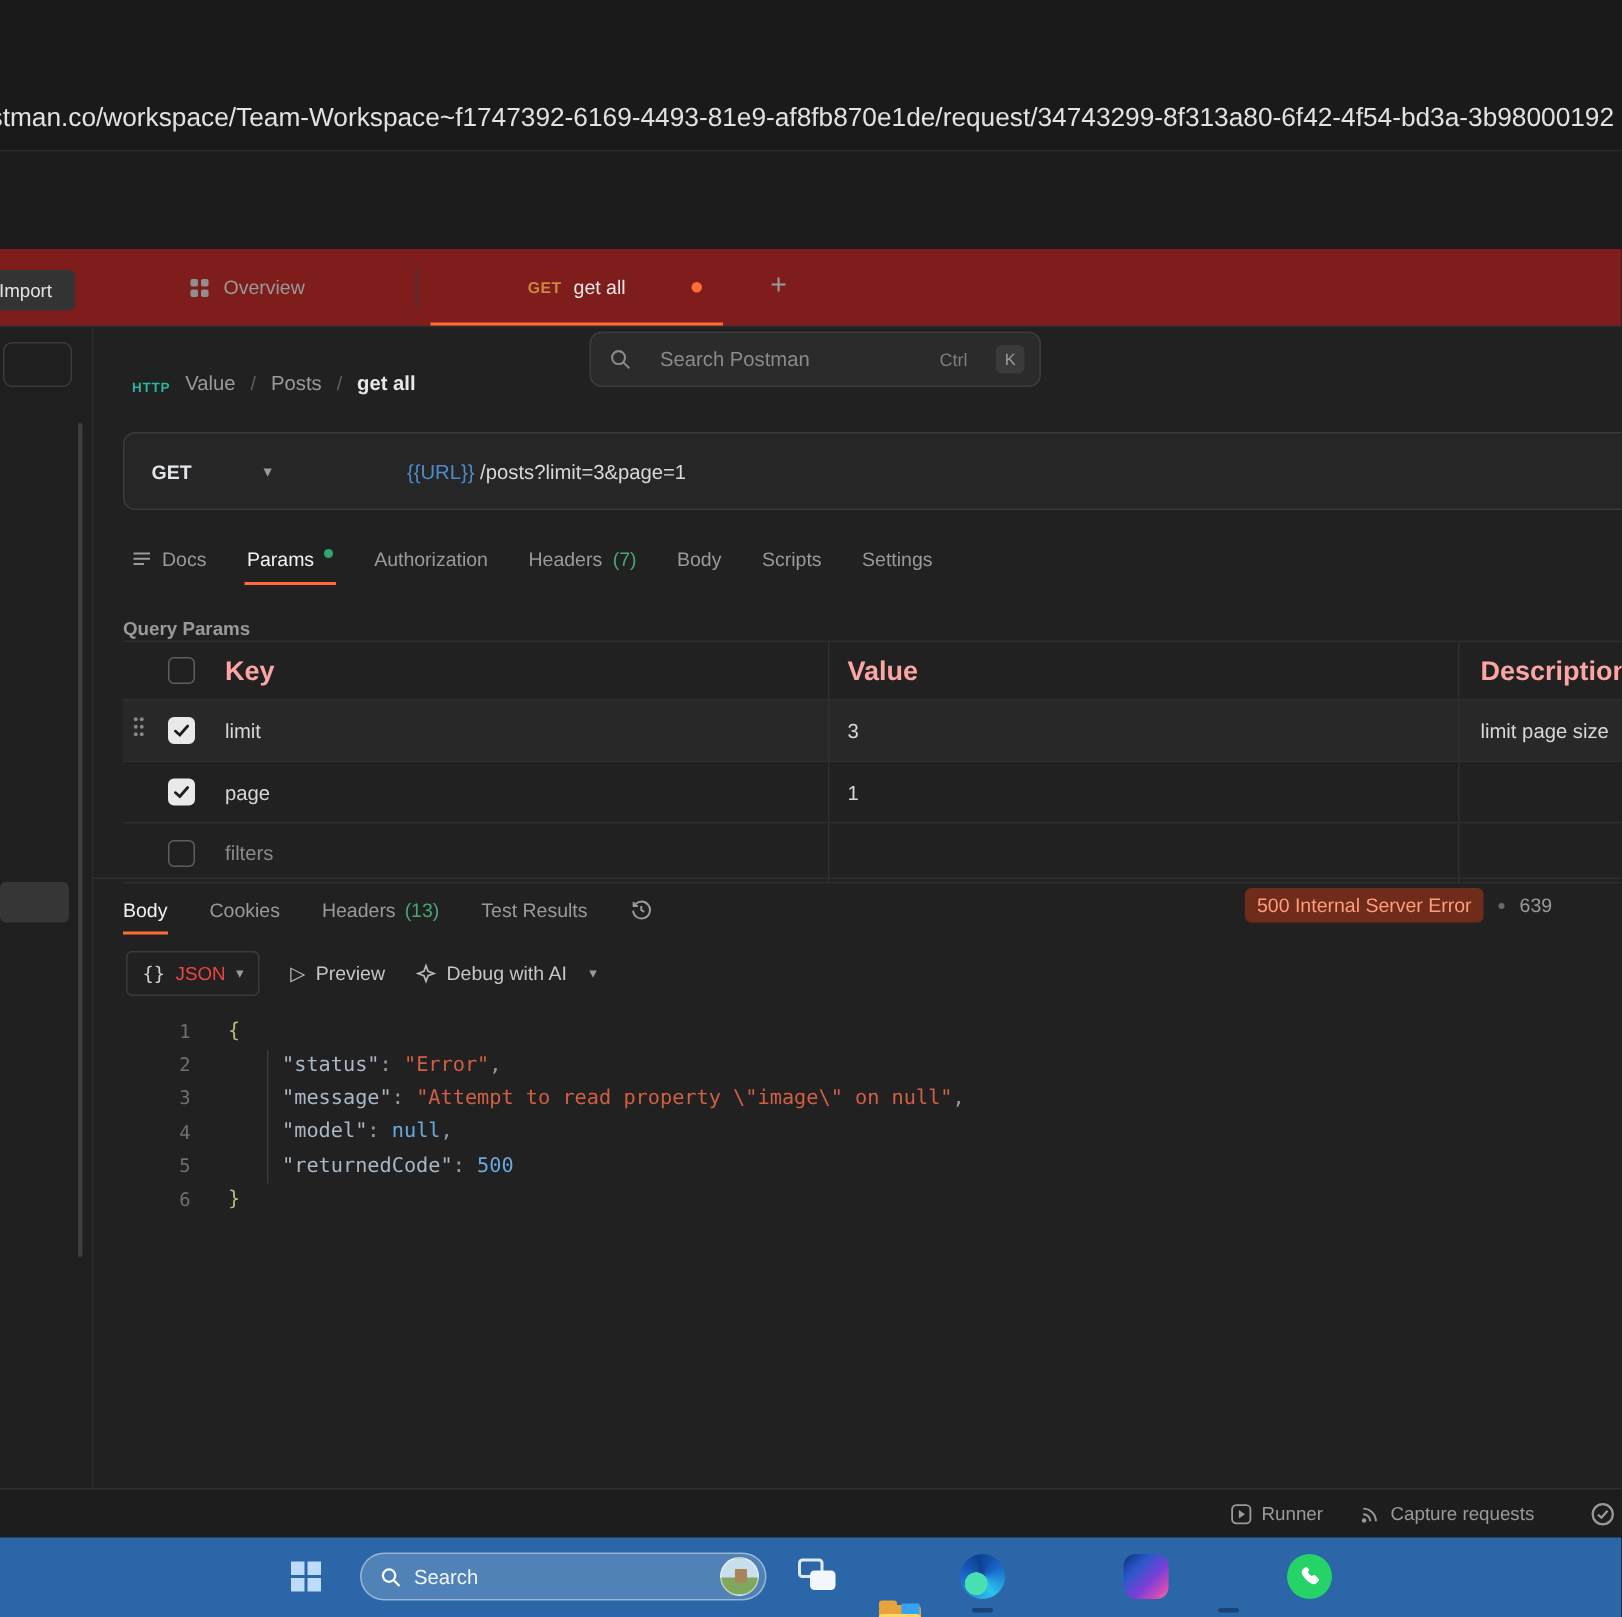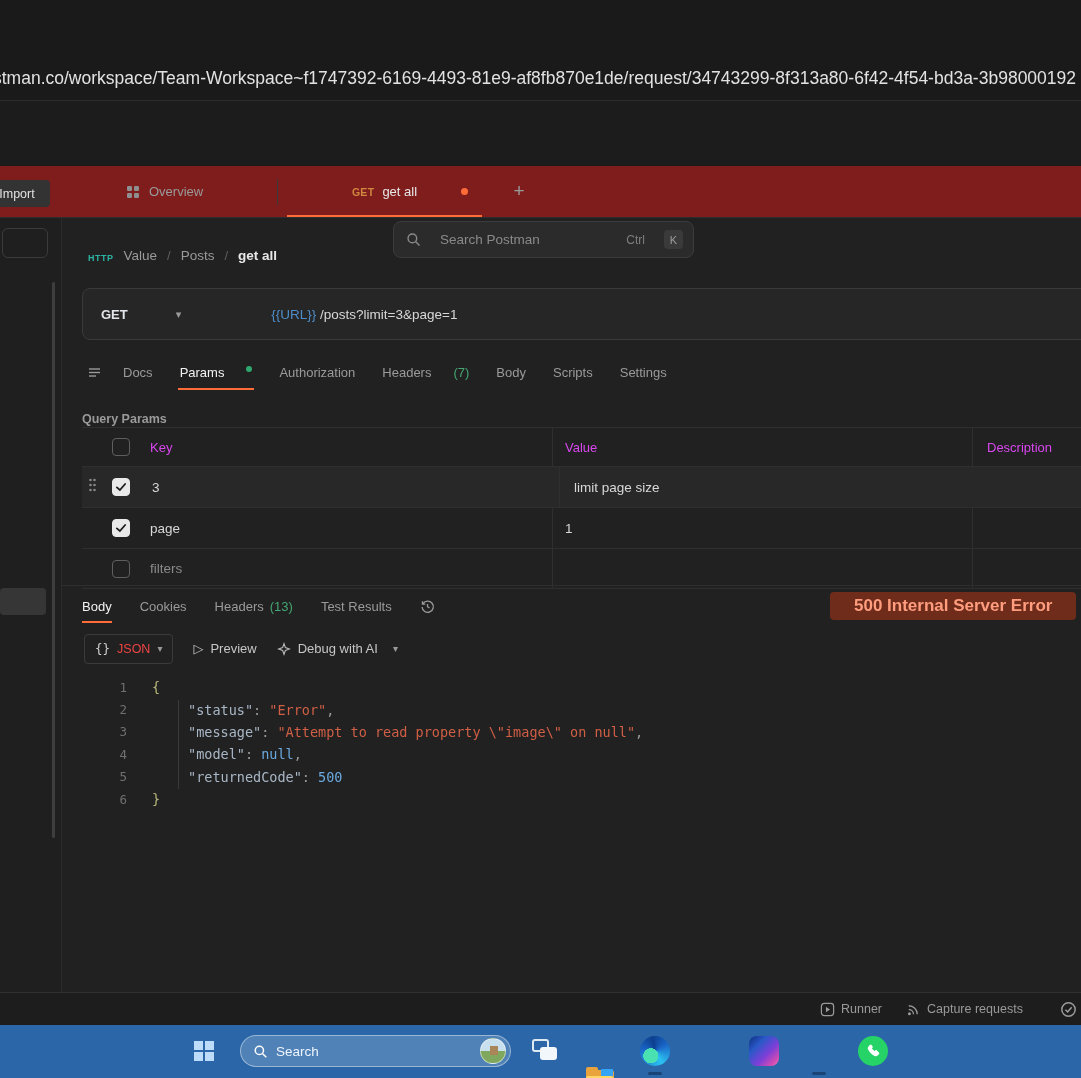--- a/index.html
+++ b/index.html
@@ -74,21 +74,21 @@
     display:flex; align-items:center; }
   #req-method { margin-left:18px; font-size:13px; font-weight:700; color:#e2e6ea; }
   #req-method-chevron { margin-left:48px; font-size:11px; color:#9a9a9a; }
   #req-url { margin-left:50px; font-size:13.5px; white-space:nowrap; }
   #req-url .url-var { color:var(--url-variable-blue,#4e8cc9);margin-left:40px; }
   #req-url .url-path { color:#d8d8d8; }
 
   
   #request-tabs { position:absolute; left:88px; top:355px; height:35px;
     display:flex; align-items:stretch; gap:27px; }
-  .rtab { position:relative; display:flex; align-items:center; gap:22px;
+  .rtab { position:relative; display:flex; align-items:center; gap:7px;
     font-size:13px; color:#9a9a9a; cursor:pointer; }
   .rtab.active { color:#f2f2f2; }
   .rtab.active .rtab-underline { position:absolute; left:-2px; right:-2px; bottom:0; height:2px;
     background:var(--accent-orange,#ff6c37); }
   .green-dot { width:6px; height:6px; border-radius:50%; background:var(--params-dot-green,#2ea86e);
     margin-top:-8px; }
   .count { color:var(--count-green,#46a673); }
 
   #qp-label { position:absolute; left:82px; top:412px; font-size:12.5px; font-weight:700; color:#9a9a9a; }
 
@@ -104,34 +104,34 @@
     display:flex; align-items:center; justify-content:center; cursor:pointer; flex-shrink:0; }
   .checkbox svg { display:none; }
   .checkbox.checked { background:#e9e9e9; border-color:#e9e9e9; }
   .checkbox.checked svg { display:block; }
   .col-key { width:413px; display:flex; align-items:center; padding-left:10px;
     border-right:1px solid #2f2f2f; font-size:13.5px; color:#d8d8d8; flex-shrink:0; }
   .col-val { width:420px; display:flex; align-items:center; padding-left:12px;
     border-right:1px solid #2f2f2f; font-size:13.5px; color:#d8d8d8; flex-shrink:0; }
   .col-desc { flex:1; display:flex; align-items:center; padding-left:14px;
     font-size:13.5px; color:#d8d8d8; overflow:hidden; white-space:nowrap; }
-  .qp-head .col-key, .qp-head .col-val, .qp-head .col-desc { font-size:13px; color:#d946ef; }
+  .qp-head .col-key, .qp-head .col-val, .qp-head .col-desc { font-size:18px; color:#fca5a5;font-weight:bold; }
   .prow.unchecked .cell-text { color:#8a8a8a; }
 
   
   #resp-divider { position:absolute; left:62px; top:585px; width:1019px; height:1px; background:#2e2e2e; }
   #resp-tabs { position:absolute; left:82px; top:589px; height:34px;
     display:flex; align-items:stretch; gap:28px; }
   .resp-tab { position:relative; display:flex; align-items:center; gap:6px;
     font-size:13px; color:#9a9a9a; cursor:pointer; }
   .resp-tab.active { color:#f2f2f2; }
   .resp-tab.active .rtab-underline { position:absolute; left:0; right:0; bottom:0; height:2px;
     background:var(--accent-orange,#ff6c37); }
   #resp-status { position:absolute; left:830px; top:592px; display:flex; align-items:center; gap:10px; }
-  #status-pill { padding:4px 24px; border-radius:4px; font-size:17px; font-weight:700;
+  #status-pill { padding:4px 8px; border-radius:4px; font-size:13px; font-weight:400;
     background:var(--status-error-bg,#6f2c1b); color:var(--status-error-text,#ff9d7e); white-space:nowrap; }
   .sep-dot { width:4px; height:4px; border-radius:50%; background:#6a6a6a; }
   #resp-time { font-size:13px; color:#9a9a9a; white-space:nowrap; }
 
   
   #viewer-toolbar { position:absolute; left:84px; top:633px; height:31px;
     display:flex; align-items:center; gap:20px; }
   #format-btn { height:30px; display:flex; align-items:center; gap:7px; padding:0 10px;
     border:1px solid #3b3b3b; border-radius:4px; cursor:pointer; }
   #format-btn .braces { font-size:12.5px; color:#d0d0d0; font-family:"DejaVu Sans Mono",monospace; }
@@ -338,20 +338,23 @@
           <circle cx="2.5" cy="12.5" r="1.3"></circle>
             <circle cx="6.5" cy="12.5" r="1.3"></circle>
         </svg>
       </span>
       <span class="checkbox checked">
         <svg viewBox="0 0 16 16" width="12" height="12">
             <path d="M2.5 8.5 L6.5 12 L13.5 4" stroke="#1d1d1d" stroke-width="2.4" fill="none" stroke-linecap="round"></path>
           </svg>
       </span>
     </div>
+    <div class="col-key">
+        <span class="cell-text">limit</span>
+      </div>
     <div class="col-val">
         <span class="cell-text">3</span>
       </div>
     <div class="col-desc">
         <span class="cell-text">limit page size</span>
       </div>
   </div>
 
   <div class="qp-row prow">
     <div class="col-cb">

